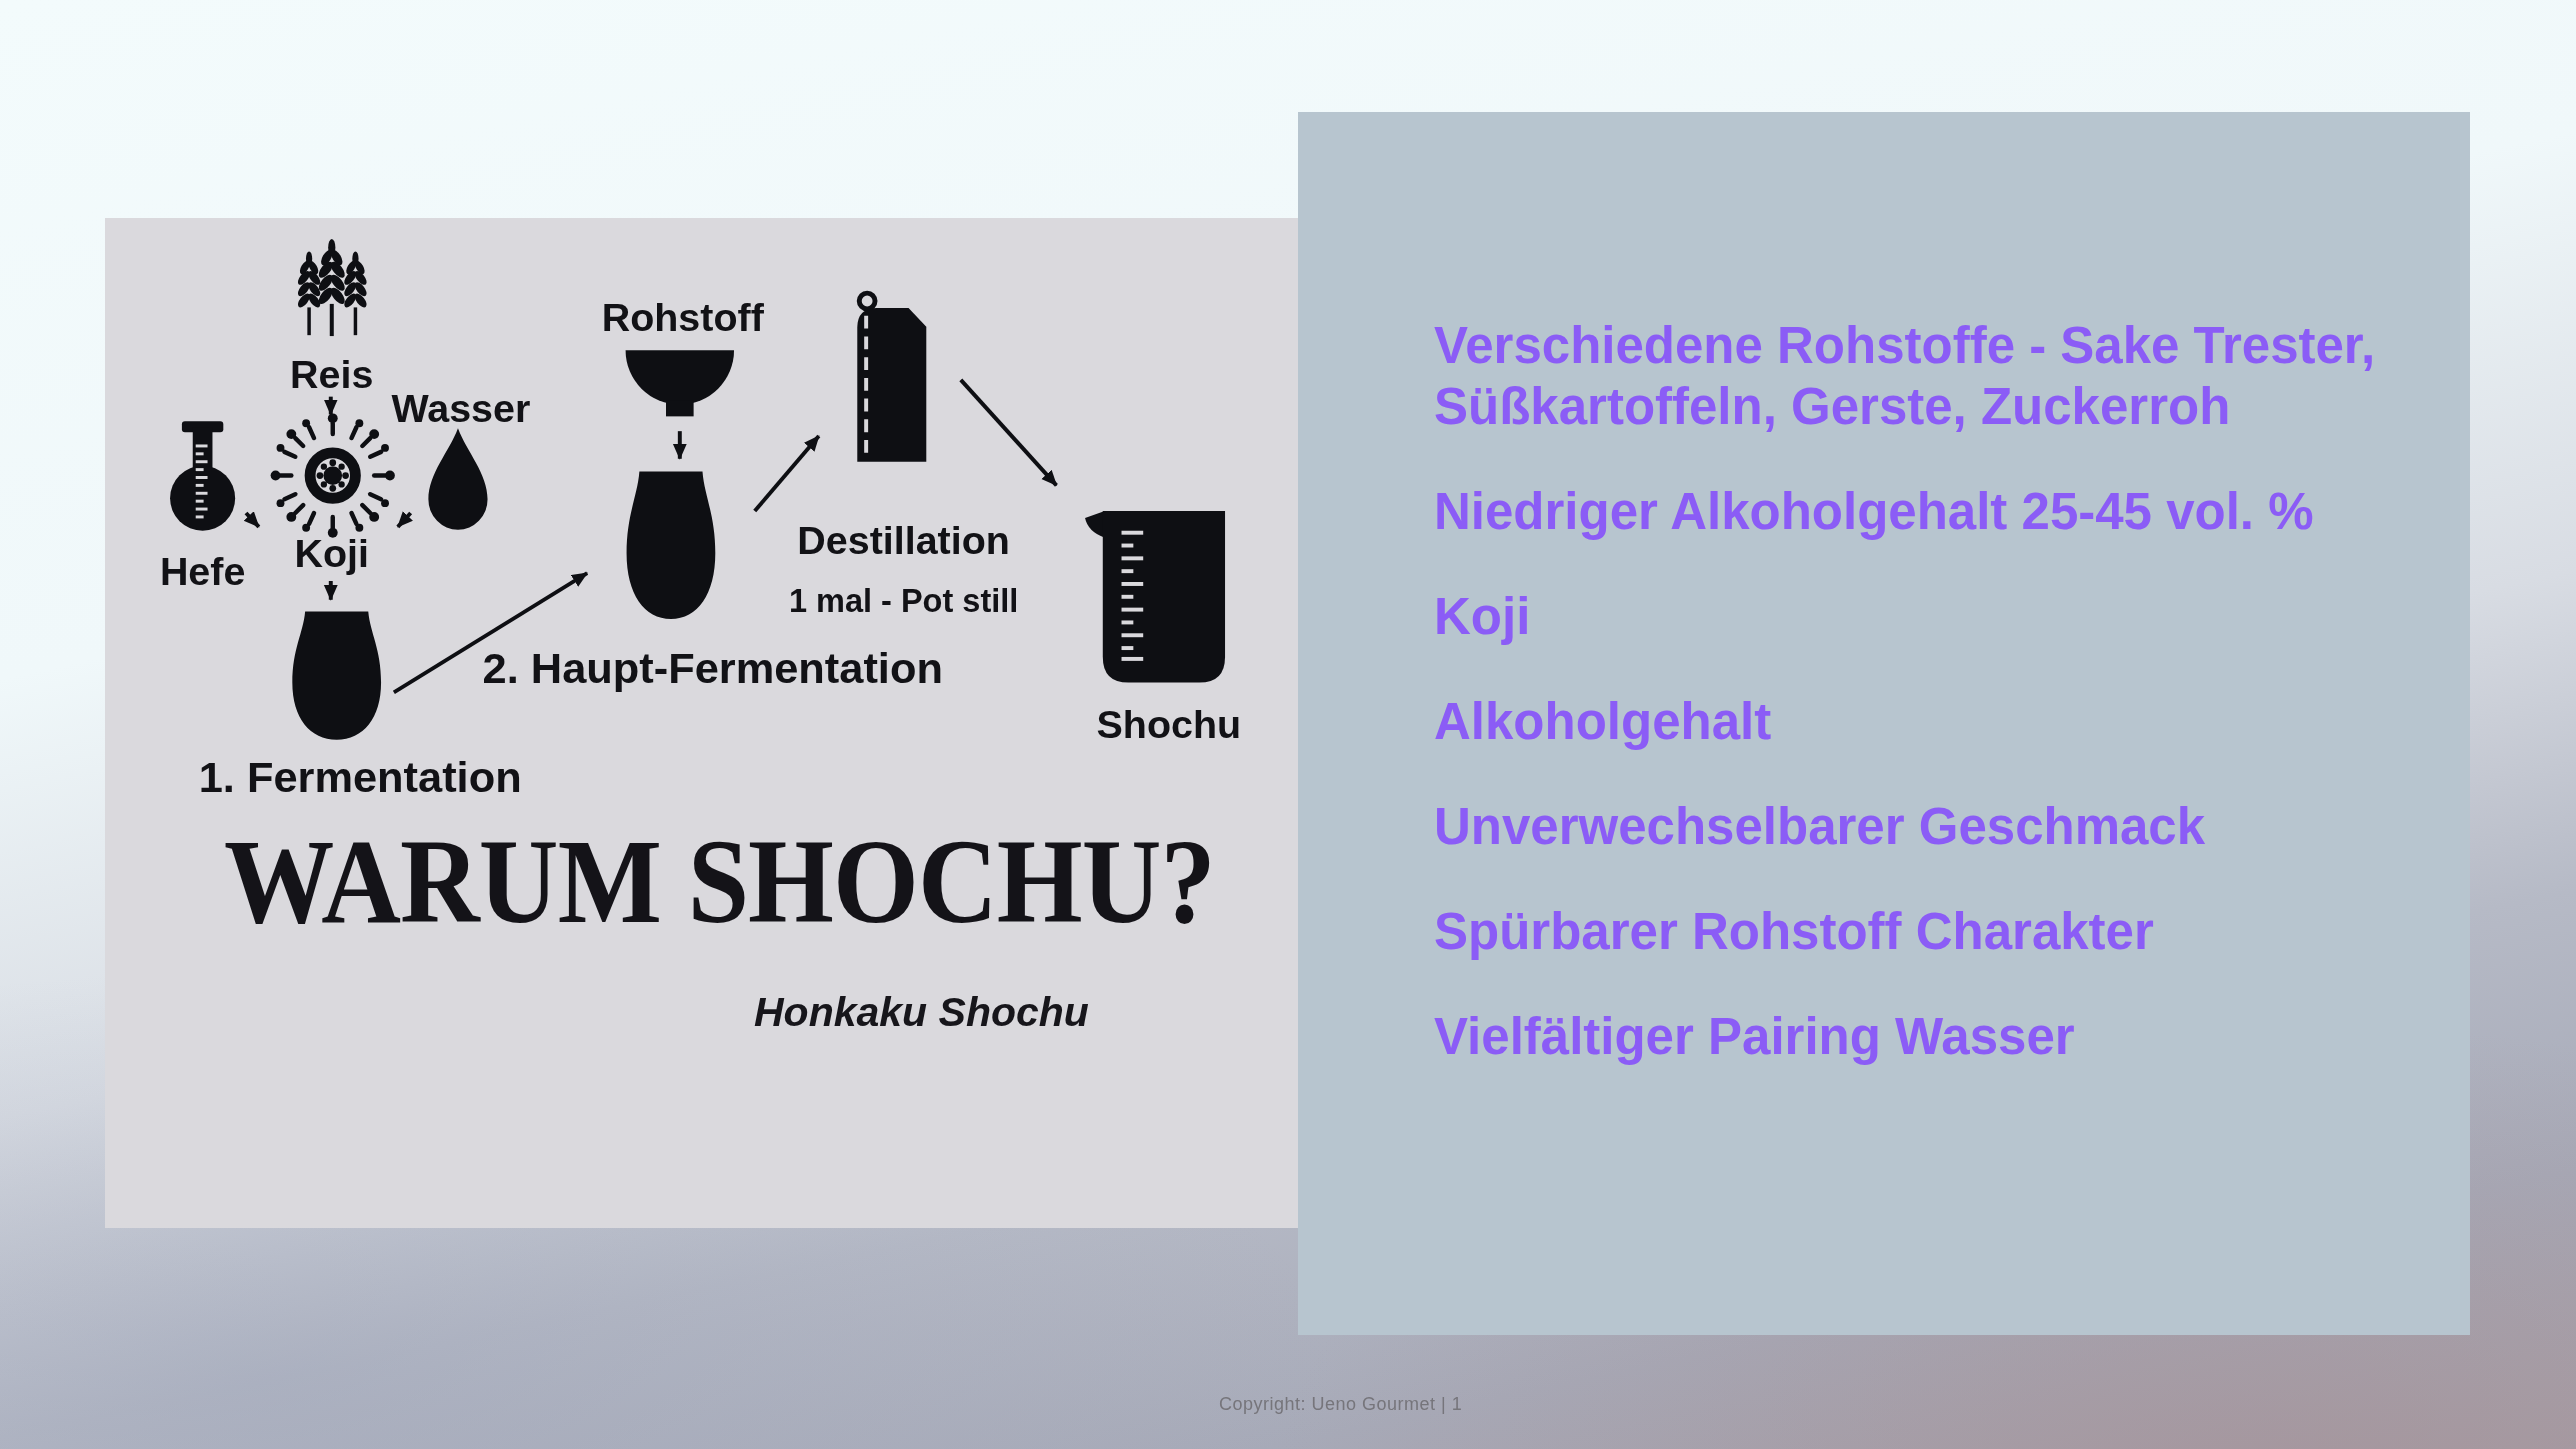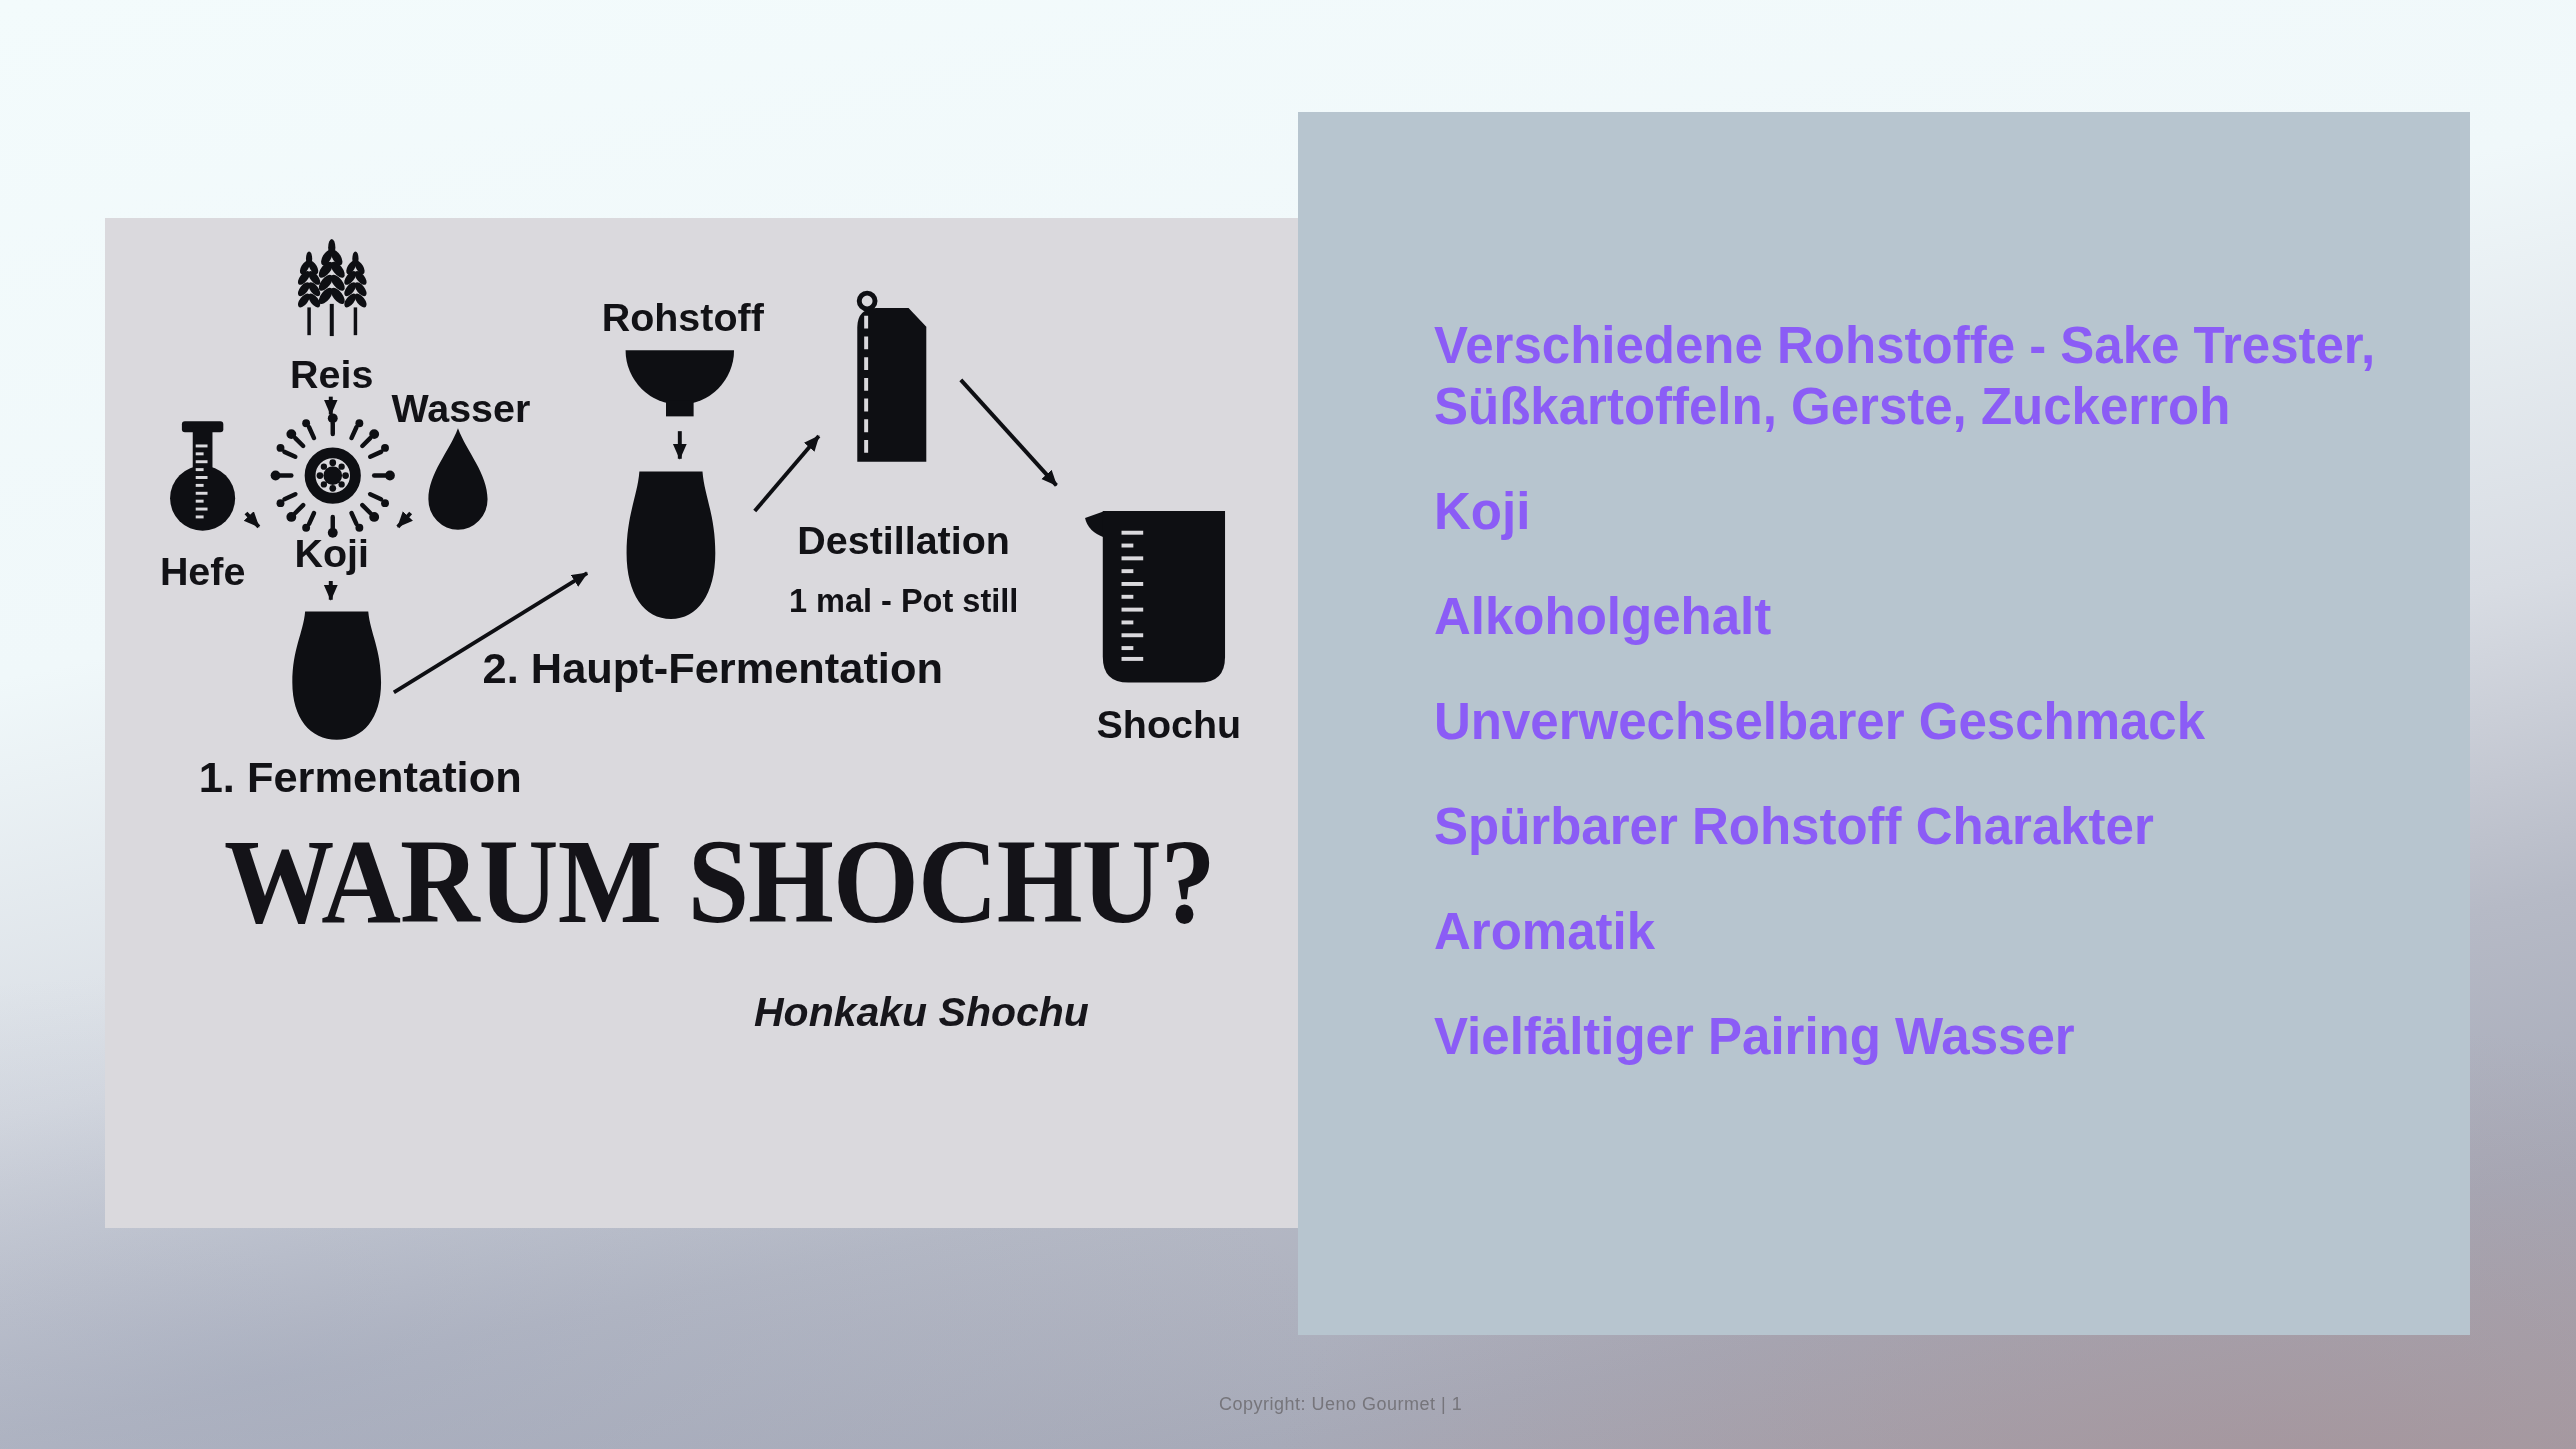--- a/index.html
+++ b/index.html
@@ -194,22 +194,22 @@
     </g>
   </g>
   <text class="dlabel" text-anchor="middle" x="1186" y="748">Shochu</text>
 </svg>
 
 <div id="slide-title">WARUM SHOCHU?</div>
 <div id="slide-subtitle">Honkaku Shochu</div>
 
 <ul id="bullet-list">
   <li>Verschiedene Rohstoffe - Sake Trester, Süßkartoffeln, Gerste, Zuckerroh</li>
+  <li>Niedriger Alkoholgehalt 25-45 vol. %</li>
   <li>Koji</li>
   <li>Alkoholgehalt</li>
   <li>Unverwechselbarer Geschmack</li>
   <li>Spürbarer Rohstoff Charakter</li>
-  <li>Aromatik</li>
   <li>Vielfältiger Pairing Wasser</li>
 </ul>
 
 <div id="footer-note">Copyright: Ueno Gourmet | 1</div>
 
 
 </body></html>

